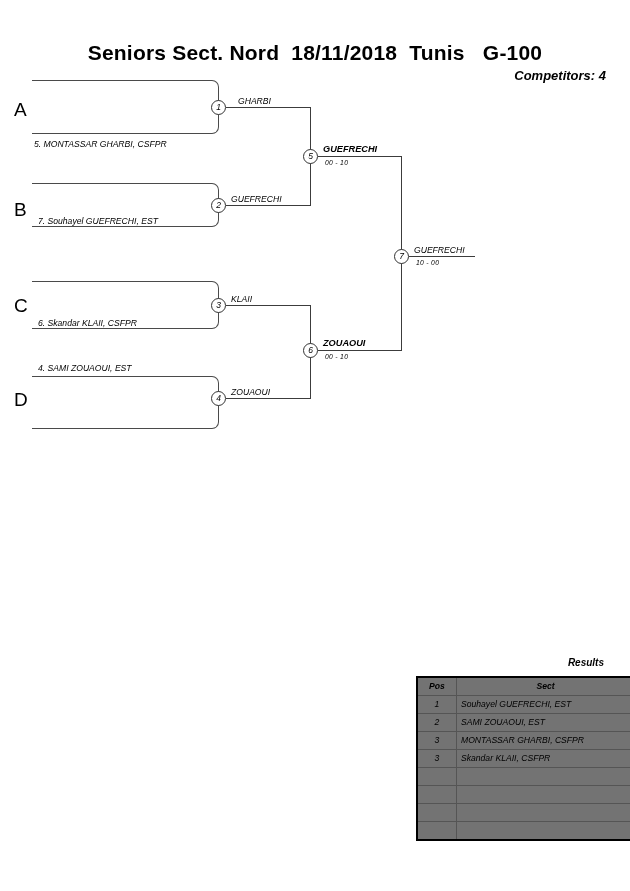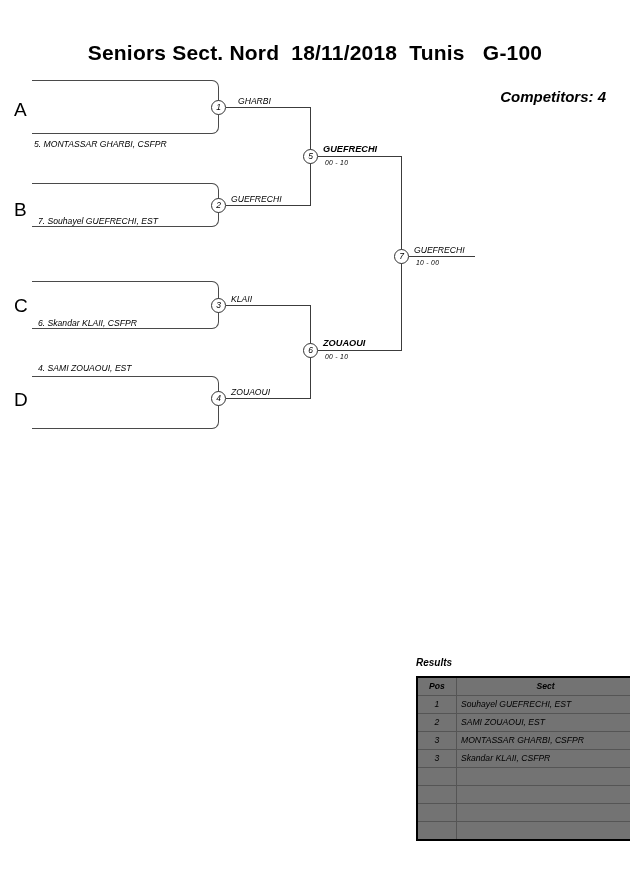--- a/index.html
+++ b/index.html
@@ -25,25 +25,24 @@
     text-align: center;
     font-size: 21px;
     font-weight: bold;
     letter-spacing: 0.2px;
     white-space: pre;
   }
   #competitors {
     position: absolute;
     right: 24px;
     top: 68px;
-    font-size: 15px;
-    font-style: italic;
-    font-weight: bold;
-    white-space: pre;
-    margin-top: 20px;
+    font-size: 13px;
+    font-style: italic;
+    font-weight: bold;
+    white-space: pre;
   }
 
   
   .sect-letter {
     position: absolute;
     font-size: 19px;
     font-family: "Liberation Sans", sans-serif;
     line-height: 1;
   }
   
@@ -103,21 +102,21 @@
     line-height: 1;
     letter-spacing: 0.3px;
   }
 
   
   #results-title {
     position: absolute;
     left: 416px;
     top: 657px;
     width: 188px;
-    text-align: left;
+    text-align: right;
     font-size: 10px;
     font-weight: bold;
     font-style: italic;
   }
   #results-table {
     position: absolute;
     left: 416px;
     top: 676px;
     width: 220px;
     border-collapse: collapse;

